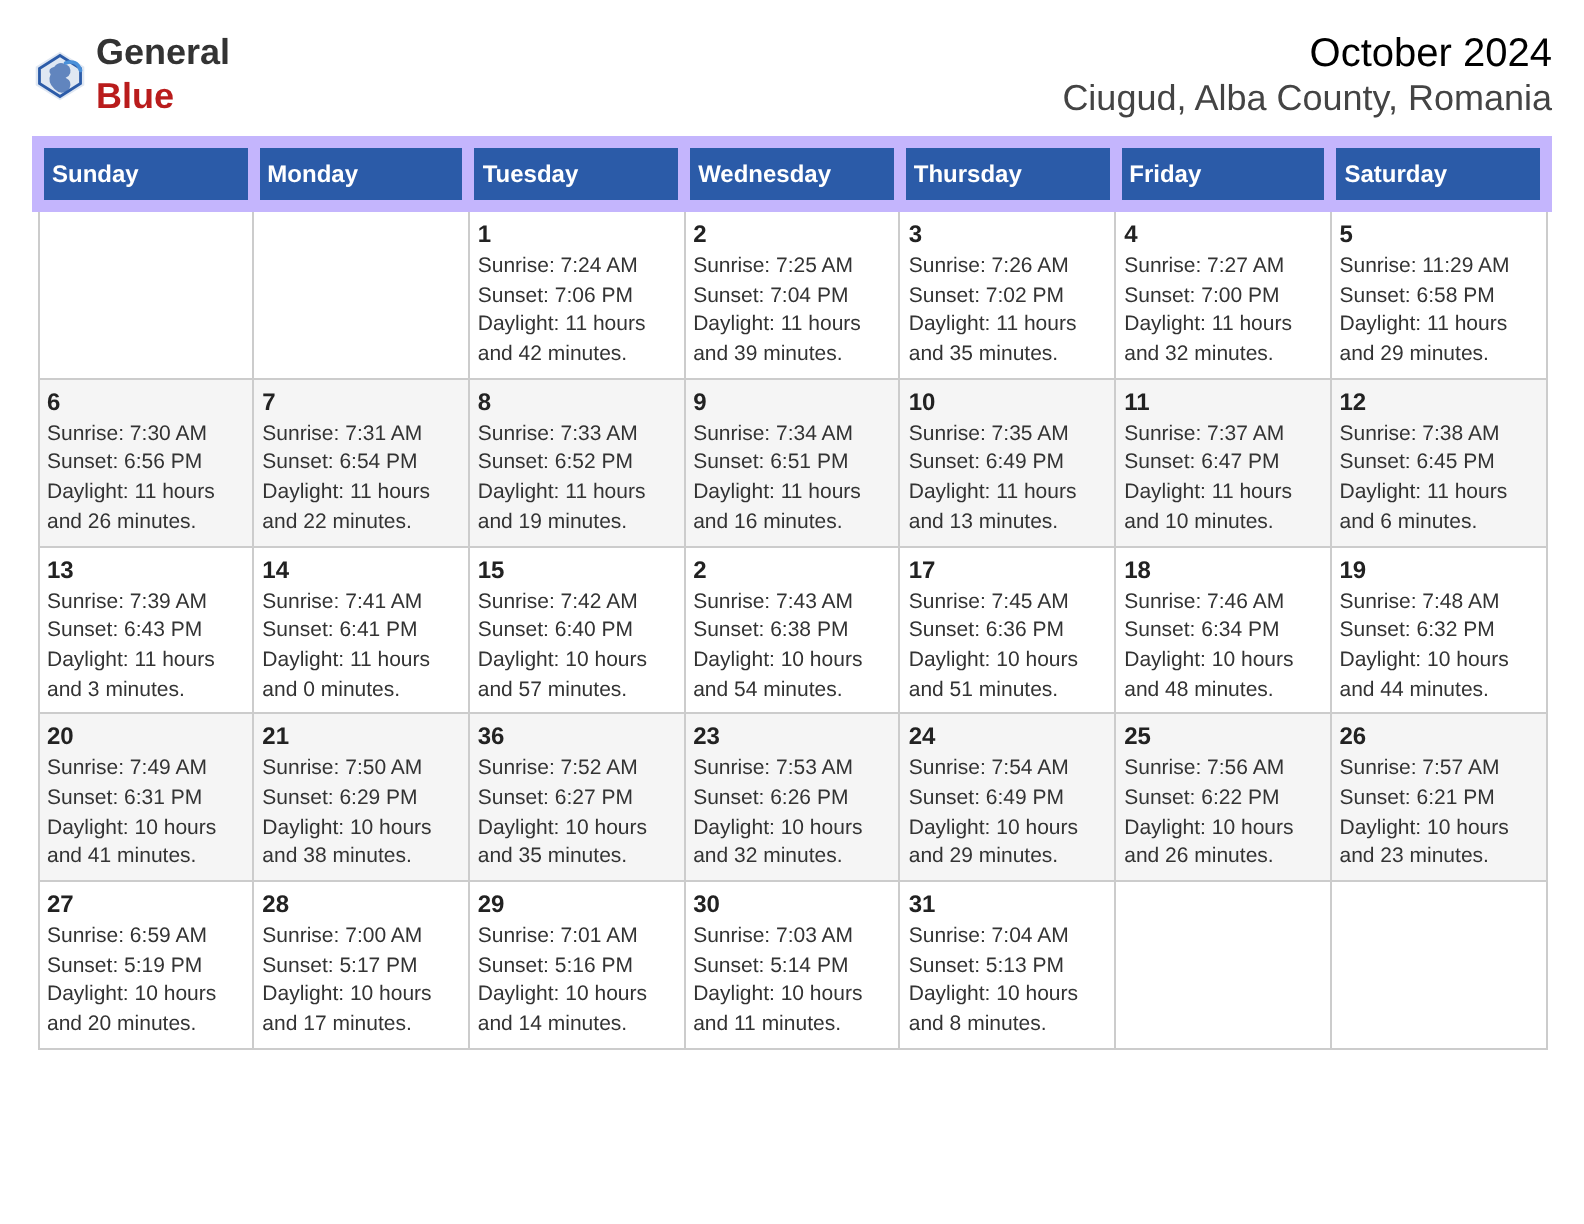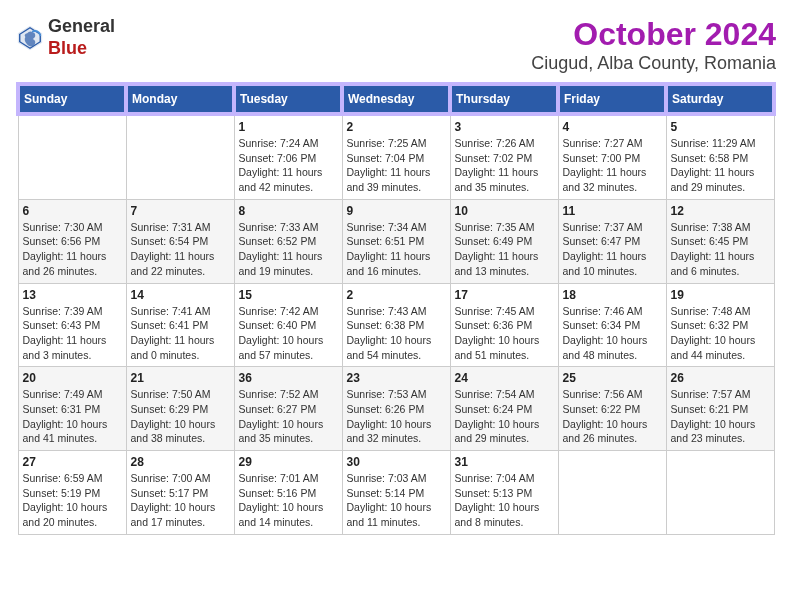--- a/index.html
+++ b/index.html
@@ -29,41 +29,41 @@
     .logo-general { color: #333; }
     .logo-blue { color: #b91c1c; }
     .logo-icon {
       width: 28px;
       height: 28px;
     }
     .title-block {
       text-align: right;
     }
     .month-title {
-      font-size: 32px;
-      font-weight: bold;
-      color: #a21caf;
+      font-size: 20px;
+      font-weight: normal;
+      color: #000000;
     }
     .location {
       font-size: 18px;
       color: #444;
     }
     table {
       width: 100%;
       border-collapse: collapse;
       font-size: 11px;
     }
     thead tr th {
       background: #2b5ba8;
       color: #fff;
       padding: 6px 4px;
       text-align: left;
       font-size: 12px;
       font-weight: bold;
-      border: 4px solid #c4b5fd;
+      border: 6px solid #c4b5fd;
     }
     tbody tr td {
       border: 1px solid #ccc;
       vertical-align: top;
       padding: 4px;
       width: 108px;
       height: 80px;
       background: #fff;
     }
     tbody tr:nth-child(even) td {
@@ -262,21 +262,21 @@
         </td>
         <td>
           <div class="day-num">23</div>
           <div class="day-info" style="white-space: pre-line;">Sunrise: 7:53 AM
 Sunset: 6:26 PM
 Daylight: 10 hours and 32 minutes.</div>
         </td>
         <td>
           <div class="day-num">24</div>
           <div class="day-info" style="white-space: pre-line;">Sunrise: 7:54 AM
-Sunset: 6:24 PM
+Sunset: 6:49 PM
 Daylight: 10 hours and 29 minutes.</div>
         </td>
         <td>
           <div class="day-num">25</div>
           <div class="day-info" style="white-space: pre-line;">Sunrise: 7:56 AM
 Sunset: 6:22 PM
 Daylight: 10 hours and 26 minutes.</div>
         </td>
         <td>
           <div class="day-num">26</div>

